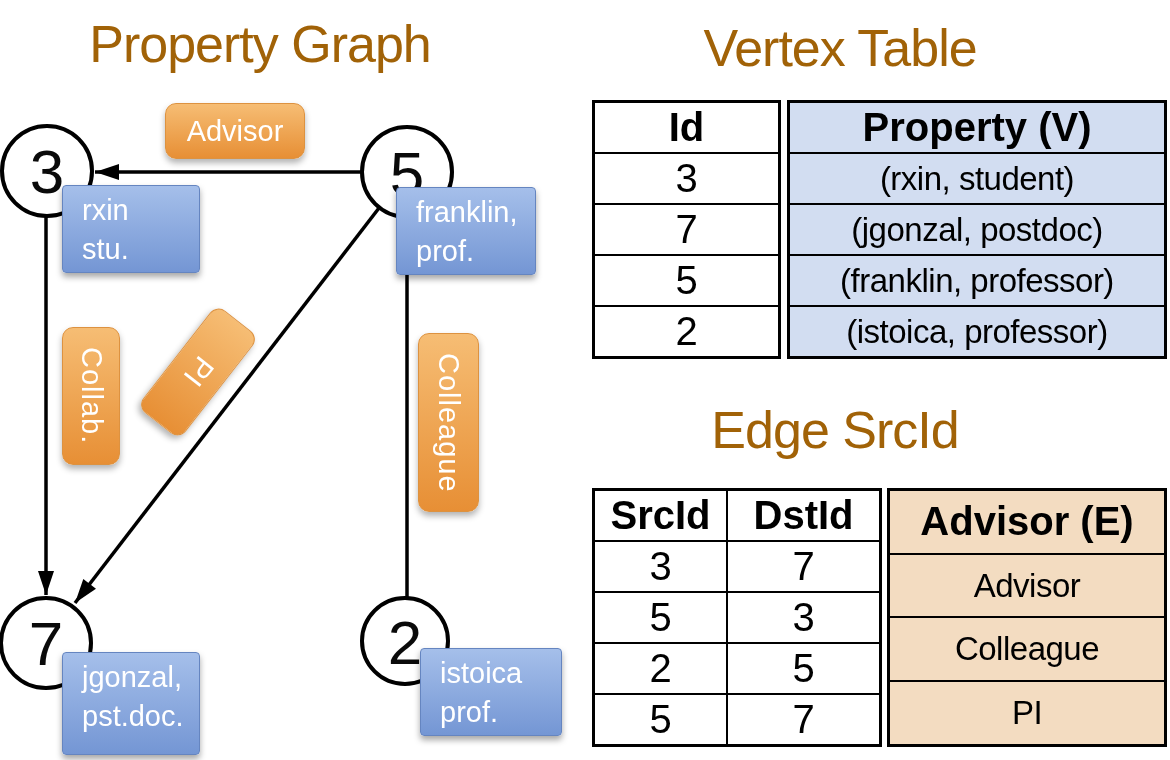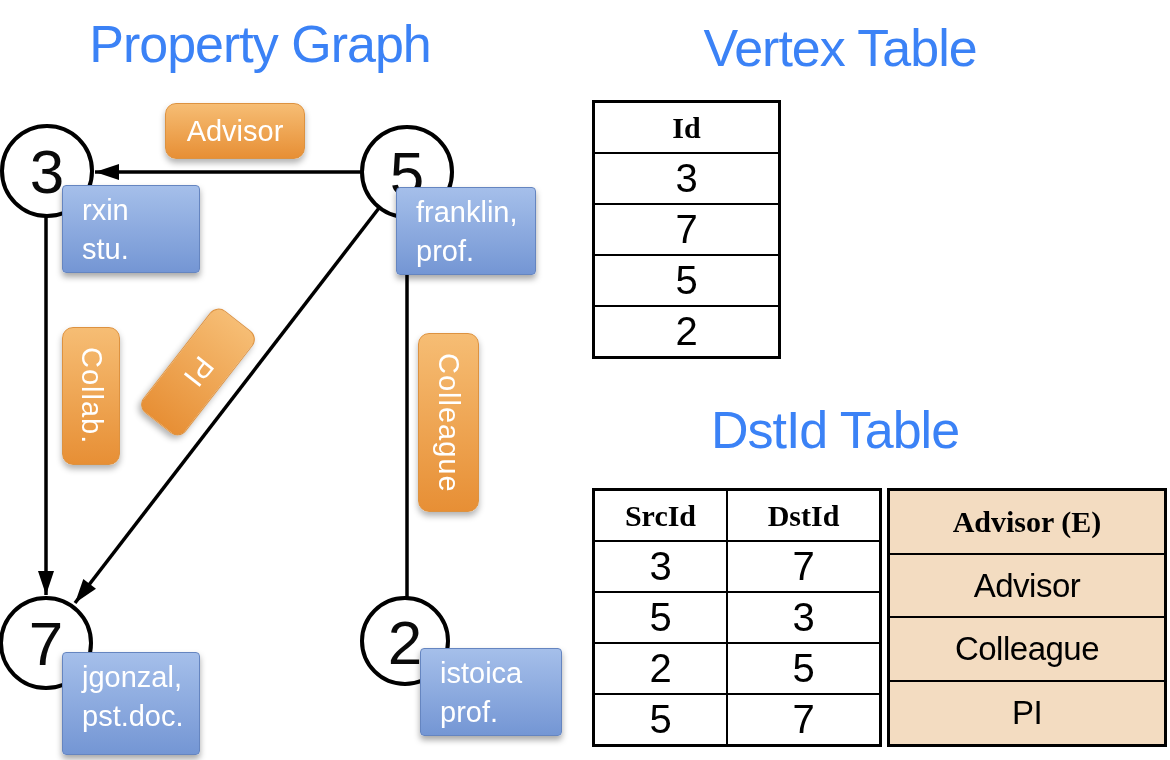--- a/index.html
+++ b/index.html
@@ -3,21 +3,21 @@
 <meta charset="utf-8">
 <style>
   html,body{margin:0;padding:0;background:#ffffff;}
   .canvas{
     position:relative;width:1170px;height:760px;overflow:hidden;background:#ffffff;
     font-family:"Liberation Sans","DejaVu Sans",sans-serif;color:#000;
   }
   
   .big-title{
     position:absolute;font-size:52px;letter-spacing:-1px;font-weight:400;
-    color:#3b82f6;text-align:center;white-space:nowrap;
+    color:#a16207;text-align:center;white-space:nowrap;
   }
   
   svg.graph{position:absolute;left:0;top:0;}
   .edge-line{stroke:#000;stroke-width:3.5;fill:none;}
   .vertex-circle{fill:#ffffff;stroke:#000;stroke-width:4;}
   
   .node-num{
     position:absolute;width:90px;height:90px;display:flex;align-items:center;justify-content:center;
     font-size:62px;font-weight:400;color:#0a0a0a;
   }
@@ -41,21 +41,21 @@
   }
   .ebox .vtext{writing-mode:vertical-rl;white-space:nowrap;letter-spacing:1px;}
   
   .tbl-row{position:absolute;display:flex;}
   table.blk{border-collapse:collapse;table-layout:fixed;background:#fff;}
   table.blk th,table.blk td{
     border:2.5px solid #000;text-align:center;vertical-align:middle;
     padding:0;height:49px;overflow:hidden;white-space:nowrap;
   }
   table.blk{border:3px solid #000;}
-  table.blk th{font-size:30px;font-weight:bold;font-family:Liberation Serif, serif;}
+  table.blk th{font-size:40px;font-weight:bold;}
   td.num{font-size:40px;}
   td.prop{font-size:33px;letter-spacing:-0.5px;}
   .fill-blue th,.fill-blue td{background:#d2ddf1;}
   .fill-tan th,.fill-tan td{background:#f3dcc1;}
   .gap{width:6px;}
   .gap-sm{width:5px;}
 </style>
 </head>
 <body>
 
@@ -77,21 +77,21 @@
     <line class="edge-line" x1="407" y1="599" x2="407" y2="220" marker-end="url(#arrow)"></line>
 
     <circle class="vertex-circle" cx="47" cy="171" r="45"></circle>
     <circle class="vertex-circle" cx="407" cy="172" r="45"></circle>
     <circle class="vertex-circle" cx="46" cy="643" r="45"></circle>
     <circle class="vertex-circle" cx="405" cy="641" r="43"></circle>
   </svg>
 
   <div class="big-title" style="left:0;top:14px;width:520px;">Property Graph</div>
   <div class="big-title" style="left:560px;top:18px;width:560px;">Vertex Table</div>
-  <div class="big-title" style="left:555px;top:400px;width:560px;">DstId Table</div>
+  <div class="big-title" style="left:555px;top:400px;width:560px;">Edge SrcId</div>
 
   <div class="node-num" style="left:2px;top:126px;">3</div>
   <div class="node-num" style="left:362px;top:128px;">5</div>
   <div class="node-num" style="left:1px;top:598px;">7</div>
   <div class="node-num" style="left:360px;top:597px;">2</div>
 
   <div class="vbox" style="left:62px;top:185px;width:138px;height:88px;">
     <div>rxin</div>
     <div>stu.</div>
   </div>
@@ -135,20 +135,39 @@
           </tr>
       <tr>
             <td class="num">5</td>
           </tr>
       <tr>
             <td class="num">2</td>
           </tr>
     </tbody>
       </table>
     <div class="gap"></div>
+    <table class="blk fill-blue" style="width:380px;">
+      <tbody>
+          <tr>
+            <th>Property (V)</th>
+          </tr>
+      <tr>
+            <td class="prop">(rxin, student)</td>
+          </tr>
+      <tr>
+            <td class="prop">(jgonzal, postdoc)</td>
+          </tr>
+      <tr>
+            <td class="prop">(franklin, professor)</td>
+          </tr>
+      <tr>
+            <td class="prop">(istoica, professor)</td>
+          </tr>
+    </tbody>
+      </table>
   </div>
 
   <div class="tbl-row" style="left:592px;top:488px;">
     <table class="blk" style="width:290px;padding-left:7px;">
       <tbody>
           <tr>
         <th style="width:131px;">SrcId</th>
         <th>DstId</th>
       </tr>
       <tr>

